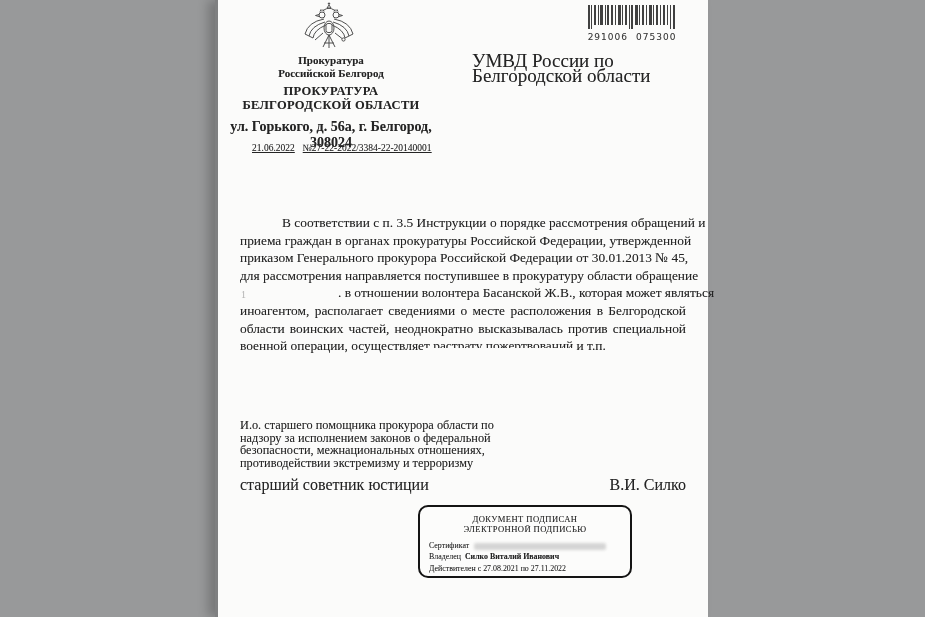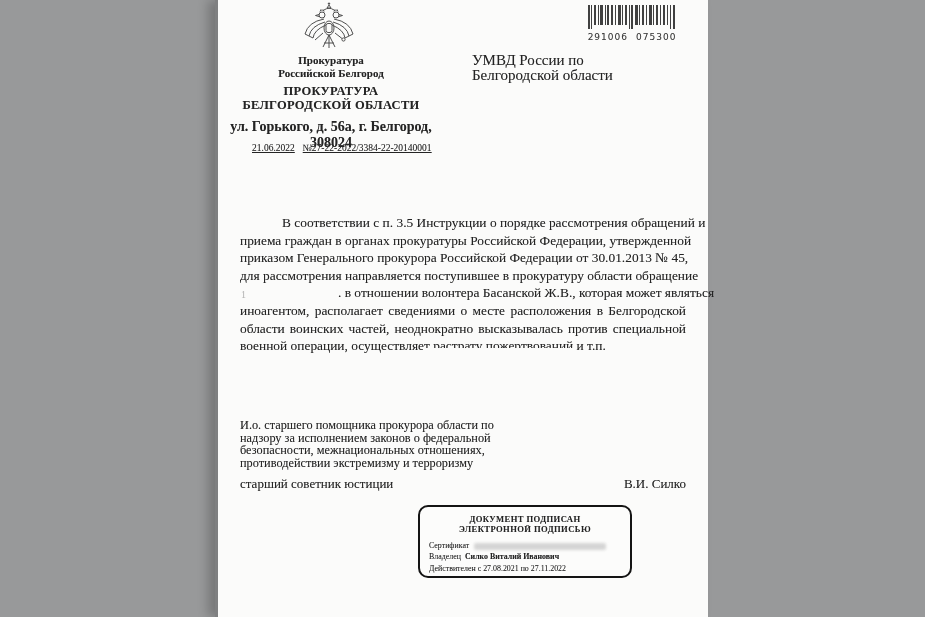--- a/index.html
+++ b/index.html
@@ -34,21 +34,21 @@
   }
   .dateline {
     position:absolute; left:28px; top:143px; font-size:9.5px; white-space:nowrap;
   }
   .dateline .seg { text-decoration:underline; }
   .dateline .date { padding-left:6px; padding-right:4px;font-family:Liberation Serif, serif; }
   .dateline .num { margin-left:4px; padding-right:3px; }
 
   .addressee {
     position:absolute; left:254px; top:53px; width:196px;
-    font-size:15px; line-height:15px;
+    font-size:19px; line-height:15px;
   }
 
   .barcode-wrap { position:absolute; left:368px; top:5px; width:92px; text-align:center; }
   .barcode-nums {
     font-family:"DejaVu Sans", sans-serif; font-size:9px; color:#3c3c3c;
     letter-spacing:1px; display:flex; justify-content:center; gap:8px; margin-top:-1px;
   }
 
   .body-text {
     position:absolute; left:22px; top:214px; width:446px;
@@ -63,30 +63,30 @@
     position:absolute; left:205px; top:348px; width:152px; height:8px;
     background:#fbfbfa;
   }
 
   .sig-block {
     position:absolute; left:22px; top:419px; width:310px;
     font-size:12.3px; line-height:12.5px;
   }
   .rank-row {
     position:absolute; left:22px; top:476px; width:446px;
-    display:flex; justify-content:space-between; font-size:13px;
+    display:flex; justify-content:space-between; font-size:16px;
   }
 
   .stamp {
     position:absolute; left:200px; top:505px; width:214px; height:73px;
     border:2.5px solid #141414; border-radius:10px; background:#fcfcfb;
   }
   .stamp-title {
     margin-top:7px; text-align:center;
-    font-size:8.6px; line-height:10.4px; font-weight:700; letter-spacing:.4px;
+    font-size:8.6px; line-height:10.4px; font-weight:400; letter-spacing:.4px;
   }
   .stamp-rows { margin:5px 0 0 9px; font-size:7.9px; line-height:11.6px; }
   .blur-strip {
     display:inline-block; width:132px; height:7px; background:#c4c4c4;
     filter:blur(1.5px); opacity:.7; border-radius:2px;
     vertical-align:middle; margin-left:5px;
   }
   .owner-name { font-weight:bold; margin-left:4px; }
 </style>
 </head>

